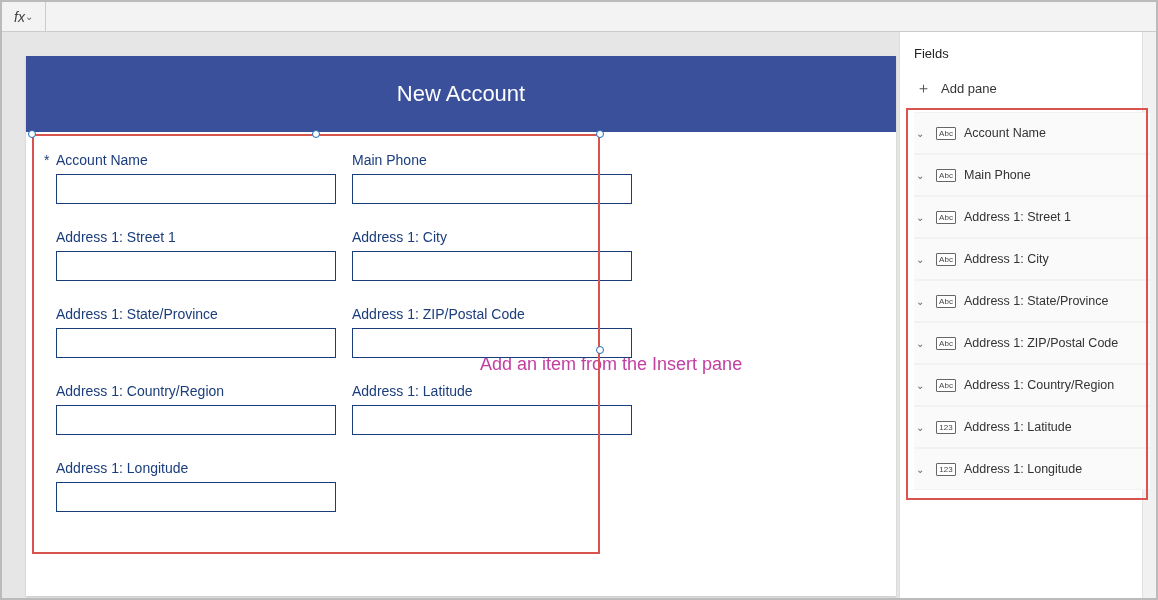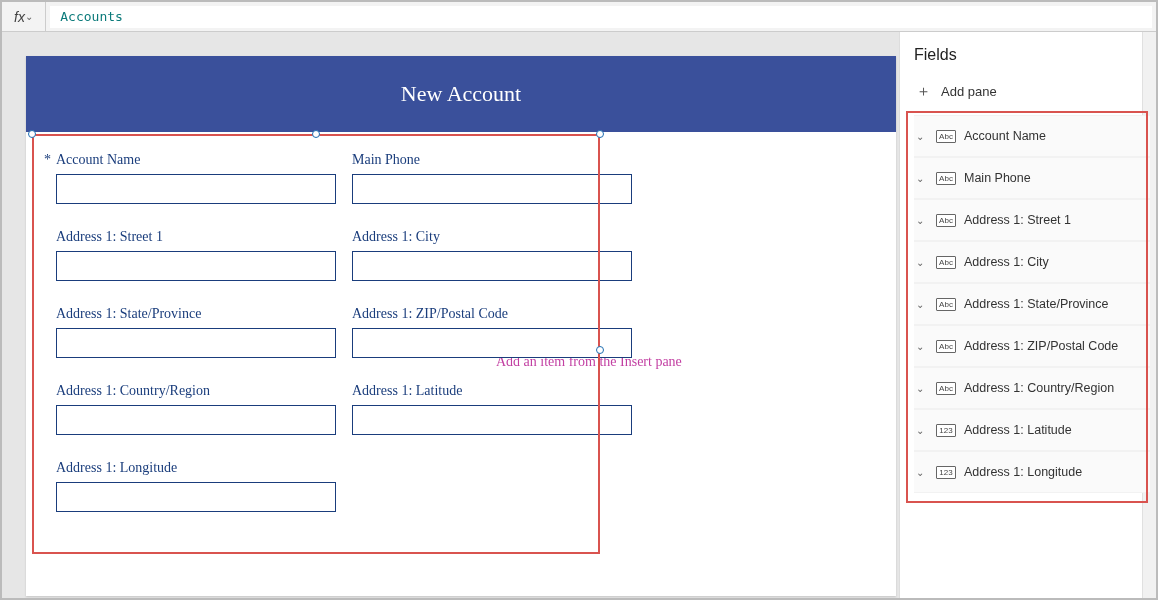--- a/index.html
+++ b/index.html
@@ -52,21 +52,20 @@
     .main-area {
       display: flex;
       height: calc(100% - 30px);
       background: #e6e6e6;
     }
     .canvas-region {
       flex: 1;
       padding: 24px 1px 0 24px;
       position: relative;
       overflow: hidden;
-      font-family: Liberation Serif, serif;
     }
     .screen-card {
       background: #fff;
       width: 870px;
       height: 540px;
       box-shadow: 0 1px 2px rgba(0,0,0,0.15);
       position: relative;
     }
     .form-header {
       background: #3a509b;
@@ -77,23 +76,23 @@
       justify-content: center;
       font-size: 22px;
     }
     .form-body {
       position: relative;
       padding: 14px 14px;
     }
     .placeholder-text {
       position: absolute;
       top: 222px;
-      left: 470px;
+      left: 454px;
       color: #c23fa2;
-      font-size: 14px;
+      font-size: 18px;
       z-index: 1;
     }
     
     .selection-box {
       position: absolute;
       top: 78px;
       left: 6px;
       width: 568px;
       height: 420px;
       border: 2px solid #d9534f;
@@ -148,21 +147,21 @@
     .span-left { grid-column: 1; }
     
     .fields-panel {
       width: 257px;
       background: #fff;
       border-left: 1px solid #ddd;
       padding: 14px 6px 0 14px;
       position: relative;
     }
     .fields-title {
-      font-size: 16px;
+      font-size: 13px;
       color: #222;
       margin-bottom: 18px;
     }
     .add-field-row {
       display: flex;
       align-items: center;
       gap: 10px;
       font-size: 13px;
       color: #333;
       margin-bottom: 14px;
@@ -229,21 +228,20 @@
     }
   </style>
 </head>
 <body>
 
 <div class="formula-bar">
   <div class="fx-box">
     <span>fx</span>
     <span class="fx-chevron">⌄</span>
   </div>
-  <div class="formula-input">Accounts</div>
 </div>
 
 <div class="main-area">
 
   <div class="canvas-region">
     <div class="screen-card">
       <div class="form-header">New Account</div>
 
       <div class="selection-handle h-top-left"></div>
       <div class="selection-handle h-top-mid"></div>

